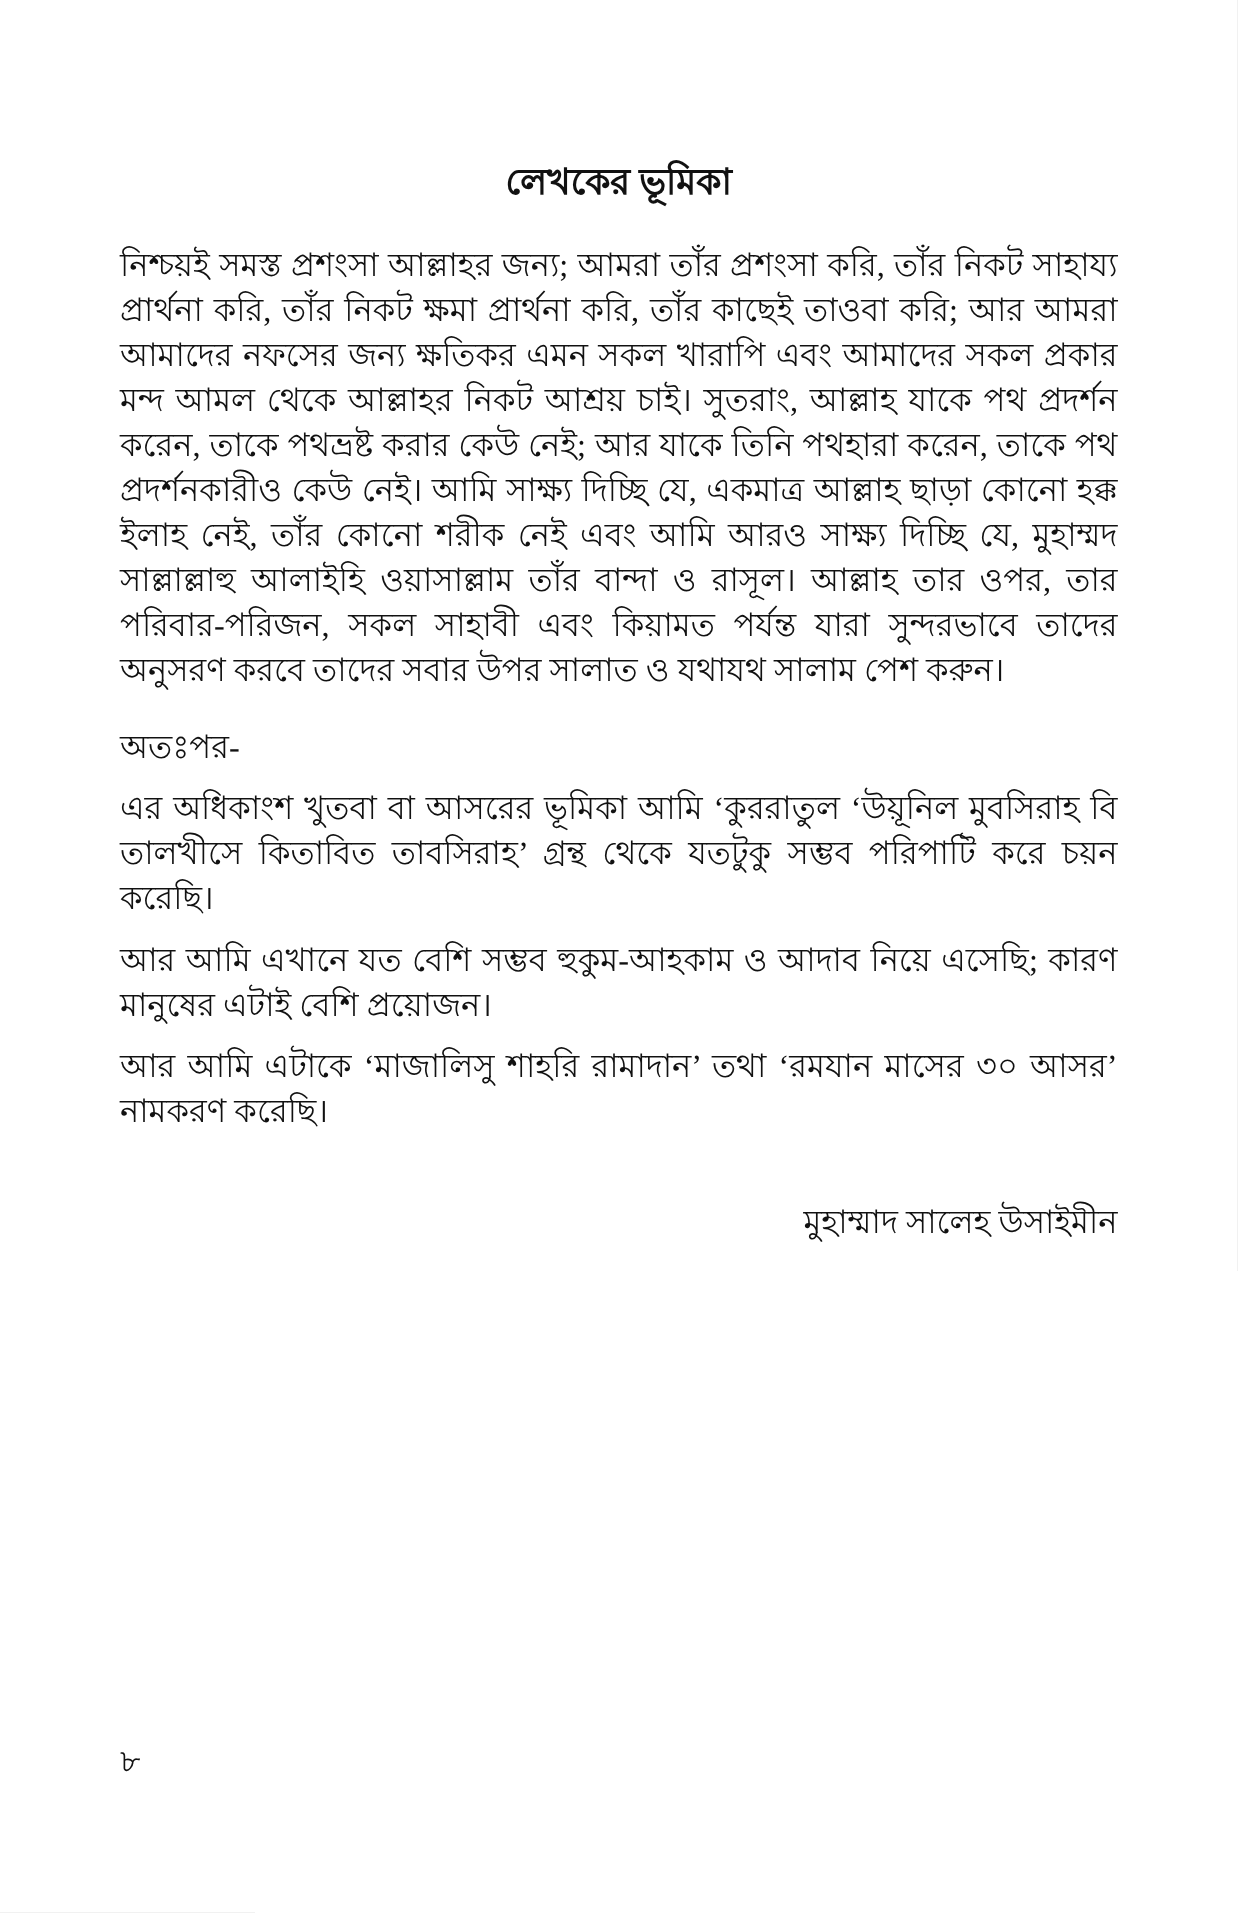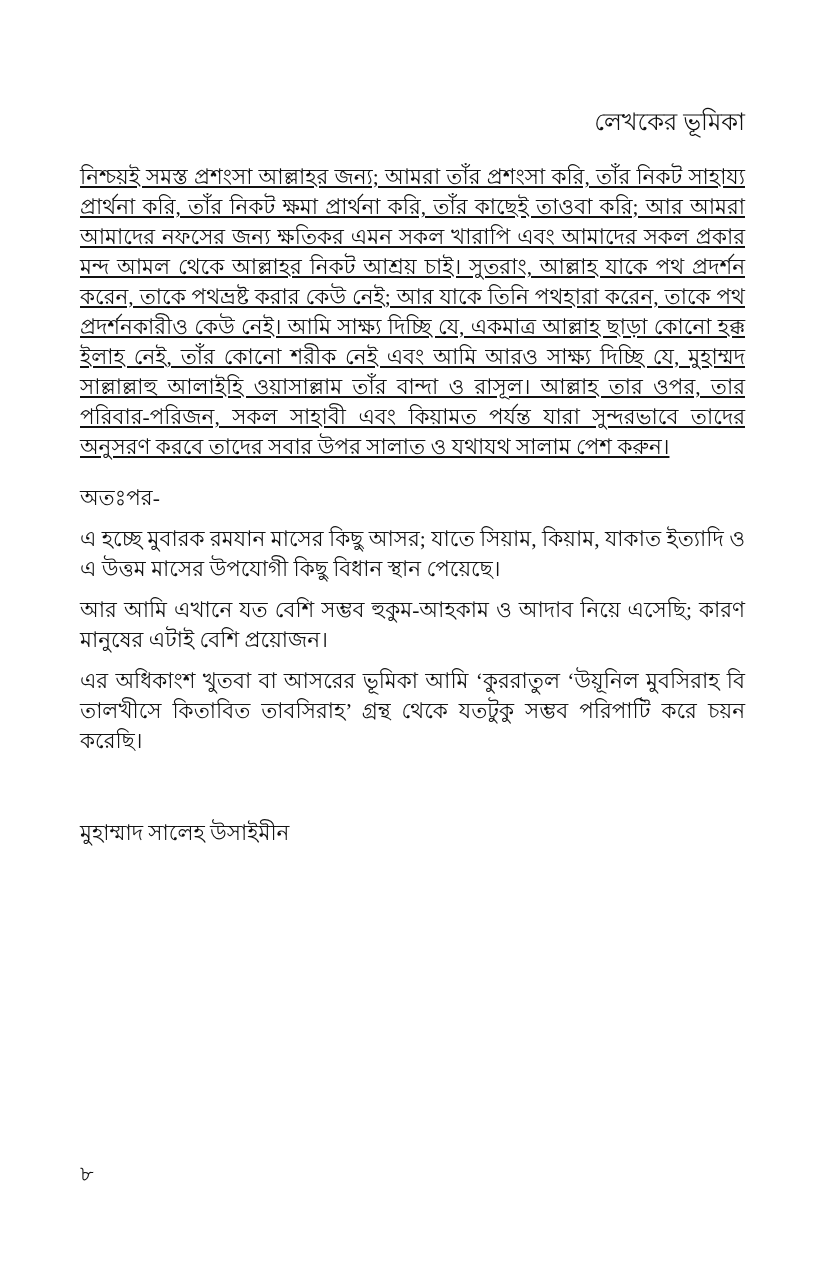--- a/index.html
+++ b/index.html
@@ -16,40 +16,39 @@
     color: #111111;
     font-family: "Liberation Serif", "DejaVu Serif", serif;
     overflow: hidden;
     box-sizing: border-box;
   }
   .content {
     padding: 106px 80px 0 80px;
   }
   .doc-title {
     font-size: 24px;
-    font-weight: normal;
-    text-align: right;
+    font-weight: bold;
+    text-align: center;
     margin: 0 0 24px 0;
     line-height: 32px;
   }
   p.para {
     font-size: 21.5px;
     line-height: 30px;
     text-align: justify;
     margin: 0 0 11px 0;
   }
   p.para.lead {
     margin-bottom: 21px;
-    text-decoration: underline;
   }
   p.signature {
     font-size: 21.5px;
     line-height: 30px;
-    margin: 62px 0 0 0;
-    text-align: left;
+    margin: 44px 0 0 0;
+    text-align: right;
   }
   .footer {
     position: absolute;
     left: 80px;
     right: 80px;
     top: 1160px;
     display: flex;
     justify-content: space-between;
     align-items: baseline;
     font-size: 21px;
@@ -58,23 +57,23 @@
 </style>
 </head>
 <body>
 
 <div class="page">
   <div class="content">
     <h1 class="doc-title">লেখকের ভূমিকা</h1>
 
     <p class="para lead">নিশ্চয়ই সমস্ত প্রশংসা আল্লাহর জন্য; আমরা তাঁর প্রশংসা করি, তাঁর নিকট সাহায্য প্রার্থনা করি, তাঁর নিকট ক্ষমা প্রার্থনা করি, তাঁর কাছেই তাওবা করি; আর আমরা আমাদের নফসের জন্য ক্ষতিকর এমন সকল খারাপি এবং আমাদের সকল প্রকার মন্দ আমল থেকে আল্লাহর নিকট আশ্রয় চাই। সুতরাং, আল্লাহ যাকে পথ প্রদর্শন করেন, তাকে পথভ্রষ্ট করার কেউ নেই; আর যাকে তিনি পথহারা করেন, তাকে পথ প্রদর্শনকারীও কেউ নেই। আমি সাক্ষ্য দিচ্ছি যে, একমাত্র আল্লাহ ছাড়া কোনো হক্ক ইলাহ নেই, তাঁর কোনো শরীক নেই এবং আমি আরও সাক্ষ্য দিচ্ছি যে, মুহাম্মদ সাল্লাল্লাহু আলাইহি ওয়াসাল্লাম তাঁর বান্দা ও রাসূল। আল্লাহ তার ওপর, তার পরিবার-পরিজন, সকল সাহাবী এবং কিয়ামত পর্যন্ত যারা সুন্দরভাবে তাদের অনুসরণ করবে তাদের সবার উপর সালাত ও যথাযথ সালাম পেশ করুন।</p>
     <p class="para">অতঃপর-</p>
-    <p class="para">এ হচ্ছে মুবারক রমযান মাসের কিছু আসর; যাতে সিয়াম, কিয়াম, যাকাত ইত্যাদি ও এ উত্তম মাসের উপযোগী কিছু বিধান স্থান পেয়েছে।</p>
+    <p class="para">এর অধিকাংশ খুতবা বা আসরের ভূমিকা আমি ‘কুররাতুল ‘উয়ূনিল মুবসিরাহ বি তালখীসে কিতাবিত তাবসিরাহ’ গ্রন্থ থেকে যতটুকু সম্ভব পরিপাটি করে চয়ন করেছি।</p>
     <p class="para">আর আমি এখানে যত বেশি সম্ভব হুকুম-আহকাম ও আদাব নিয়ে এসেছি; কারণ মানুষের এটাই বেশি প্রয়োজন।</p>
-    <p class="para">এর অধিকাংশ খুতবা বা আসরের ভূমিকা আমি ‘কুররাতুল ‘উয়ূনিল মুবসিরাহ বি তালখীসে কিতাবিত তাবসিরাহ’ গ্রন্থ থেকে যতটুকু সম্ভব পরিপাটি করে চয়ন করেছি।</p>
+    <p class="para">আর আমি এটাকে ‘মাজালিসু শাহরি রামাদান’ তথা ‘রমযান মাসের ৩০ আসর’ নামকরণ করেছি।</p>
 
     <p class="signature">মুহাম্মাদ সালেহ উসাইমীন</p>
   </div>
 
   <div class="footer">
     <span>৮</span>
   </div>
 </div>
 
 </body></html>

